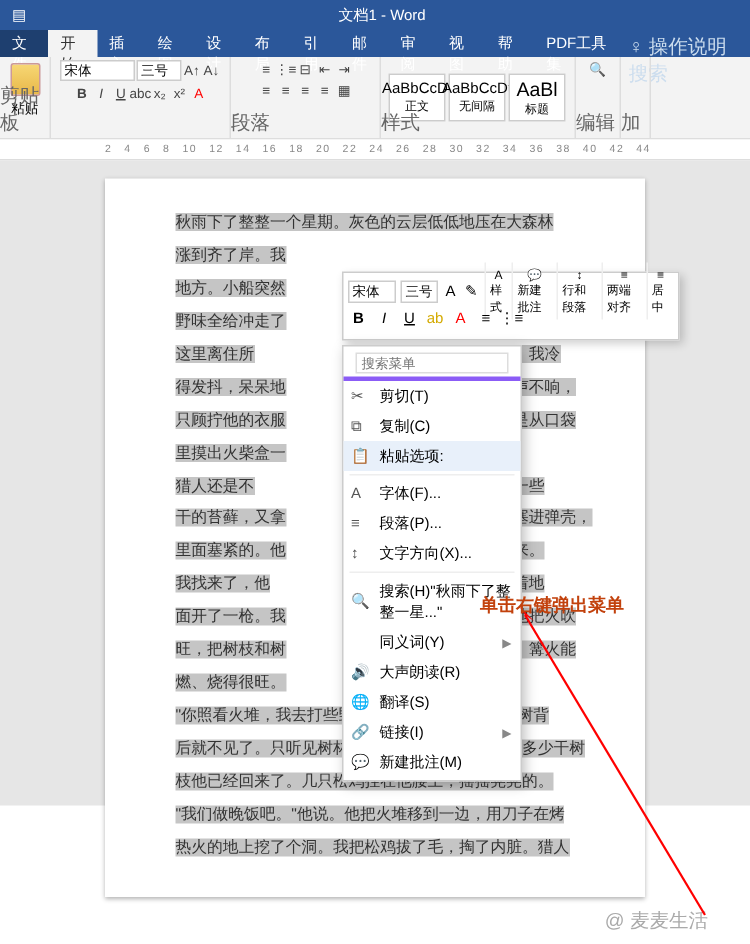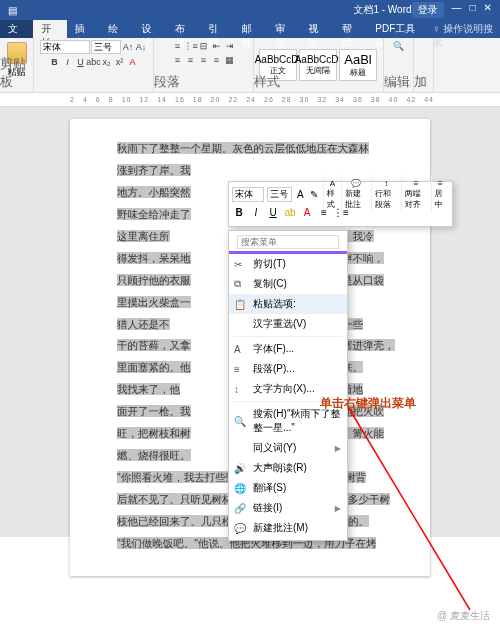--- a/index.html
+++ b/index.html
@@ -1,25 +1,25 @@
 <!DOCTYPE html>
 <html><head>
 <meta charset="utf-8">
 <style>
 *{margin:0;padding:0;box-sizing:border-box;font-family:"Microsoft YaHei","SimSun",sans-serif}
 body{width:500px;height:629px;background:#fff;overflow:hidden;position:relative;font-size:10px}
 .titlebar{height:20px;background:#2b579a;color:#fff;display:flex;align-items:center;padding:0 8px;font-size:10px}
-.titlebar .title{flex:1;text-align:right}
+.titlebar .title{flex:1;text-align:center}
 .titlebar .right{display:flex;gap:8px}
 .titlebar .login{background:#3a6aad;padding:1px 6px;border-radius:2px}
 .menubar{height:18px;background:#2b579a;display:flex;color:#fff;font-size:10px}
 .menubar .tab{padding:2px 8px;cursor:pointer}
 .menubar .tab.active{background:#f3f3f3;color:#333}
 .menubar .file{background:#1e3f6f}
-.menubar .help{margin-left:auto;padding:2px 6px;font-size:10px;color:#cde}
+.menubar .help{margin-left:auto;padding:2px 6px;font-size:13px;color:#cde}
 .ribbon{height:55px;background:#f3f3f3;border-bottom:1px solid #ddd;display:flex;font-size:9px}
 .rgroup{border-right:1px solid #ddd;padding:2px 4px;display:flex;flex-direction:column;align-items:center;position:relative}
 .rgroup .label{position:absolute;bottom:1px;left:0;right:0;color:#666;font-size:13px}
 .paste-icon{width:20px;height:22px;background:linear-gradient(#f7d774,#e8b84a);border:1px solid #c99;border-radius:2px;margin:2px auto}
 .font-row{display:flex;gap:1px;align-items:center;margin-bottom:2px}
 .font-sel{border:1px solid #ccc;background:#fff;padding:0 2px;font-size:9px;height:14px}
 .mini-btn{width:12px;height:12px;display:inline-flex;align-items:center;justify-content:center;font-size:9px;color:#444}
 .style-box{width:38px;height:32px;border:1px solid #ccc;background:#fff;display:flex;flex-direction:column;align-items:center;justify-content:center;font-size:8px;margin:1px}
 .style-box .prev{font-size:10px}
 .ruler{height:14px;background:#fff;border-bottom:1px solid #ddd;display:flex;align-items:center;font-size:7px;color:#888;padding-left:70px;gap:8px;letter-spacing:1px}
@@ -35,34 +35,28 @@
 .context-menu{position:absolute;left:228px;top:230px;width:120px;background:#fff;border:1px solid #ccc;box-shadow:2px 2px 8px rgba(0,0,0,.25);z-index:11;font-size:10px;padding:2px 0}
 .cm-search{padding:2px 8px;border-bottom:3px solid #8b5cf6}
 .cm-search input{width:100%;border:1px solid #ddd;padding:1px 3px;font-size:9px}
 .cm-item{padding:3px 6px 3px 24px;position:relative;display:flex;justify-content:space-between;align-items:center}
 .cm-item.hl{background:#e8f0fa}
 .cm-item .ico{position:absolute;left:5px;width:12px;font-size:10px;color:#555}
 .cm-item .arr{color:#888;font-size:8px}
 .cm-sep{height:1px;background:#eee;margin:2px 4px}
 .annotation{position:absolute;color:#c2410c;font-size:12px;font-weight:bold;z-index:20}
 .arrow-line{position:absolute;z-index:19}
-.watermark{position:absolute;bottom:6px;right:10px;color:#aaa;font-size:10px}
+.watermark{position:absolute;bottom:6px;right:28px;color:#aaa;font-size:13px}
 </style>
 </head>
 <body>
 
 <div class="titlebar">
   <span>▤</span>
   <span class="title">文档1 - Word</span>
-  <span class="right">
-    <span class="login">登录</span>
-    <span>—</span>
-    <span>□</span>
-    <span>✕</span>
-  </span>
 </div>
 
 <div class="menubar">
   <div class="tab file">文件</div>
   <div class="tab active">开始</div>
   <div class="tab">插入</div>
   <div class="tab">绘图</div>
   <div class="tab">设计</div>
   <div class="tab">布局</div>
   <div class="tab">引用</div>
@@ -183,20 +177,21 @@
     <p><span class="sel">干的苔藓，又拿</span><span style="margin-left:120px" class="sel">。苔藓塞进弹壳，</span></p>
     <p><span class="sel">里面塞紧的。他</span><span style="margin-left:120px" class="sel">和树皮来。</span></p>
     <p><span class="sel">我找来了，他</span><span style="margin-left:120px" class="sel">地砸，对着地</span></p>
     <p><span class="sel">面开了一枪。我</span><span style="margin-left:120px" class="sel">他小心地把火吹</span></p>
     <p><span class="sel">旺，把树枝和树</span><span style="margin-left:120px" class="sel">一会儿，篝火能</span></p>
     <p><span class="sel">燃、烧得很旺。</span></p>
     <p><span class="sel">"你照看火堆，我去打些野味来。"猎人说着，转到树背</span></p>
     <p><span class="sel">后就不见了。只听见树林里响了几枪。我还没捡到多少干树</span></p>
     <p><span class="sel">枝他已经回来了。几只松鸡挂在他腰上，摇摇晃晃的。</span></p>
     <p><span class="sel">"我们做晚饭吧。"他说。他把火堆移到一边，用刀子在烤</span></p>
+    <p><span class="sel">热火的地上挖了个洞。我把松鸡拔了毛，掏了内脏。猎人</span></p>
   </div>
 </div>
 
 <div class="mini-toolbar">
   <div class="row">
     <span class="mt-sel" style="width:40px">宋体</span>
     <span class="mt-sel" style="width:30px">三号</span>
     <span class="mt-btn">A</span>
     <span class="mt-btn">✎</span>
     <div style="display:flex;margin-left:auto">
@@ -249,24 +244,20 @@
         <span>剪切(T)</span>
       </div>
       <div class="cm-item">
         <span class="ico">⧉</span>
         <span>复制(C)</span>
       </div>
       <div class="cm-item hl">
         <span class="ico">📋</span>
         <span>粘贴选项:</span>
       </div>
-      <div class="cm-item">
-        <span class="ico"></span>
-        <span>汉字重选(V)</span>
-      </div>
       <div class="cm-sep"></div>
       <div class="cm-item">
         <span class="ico">A</span>
         <span>字体(F)...</span>
       </div>
       <div class="cm-item">
         <span class="ico">≡</span>
         <span>段落(P)...</span>
       </div>
       <div class="cm-item">

